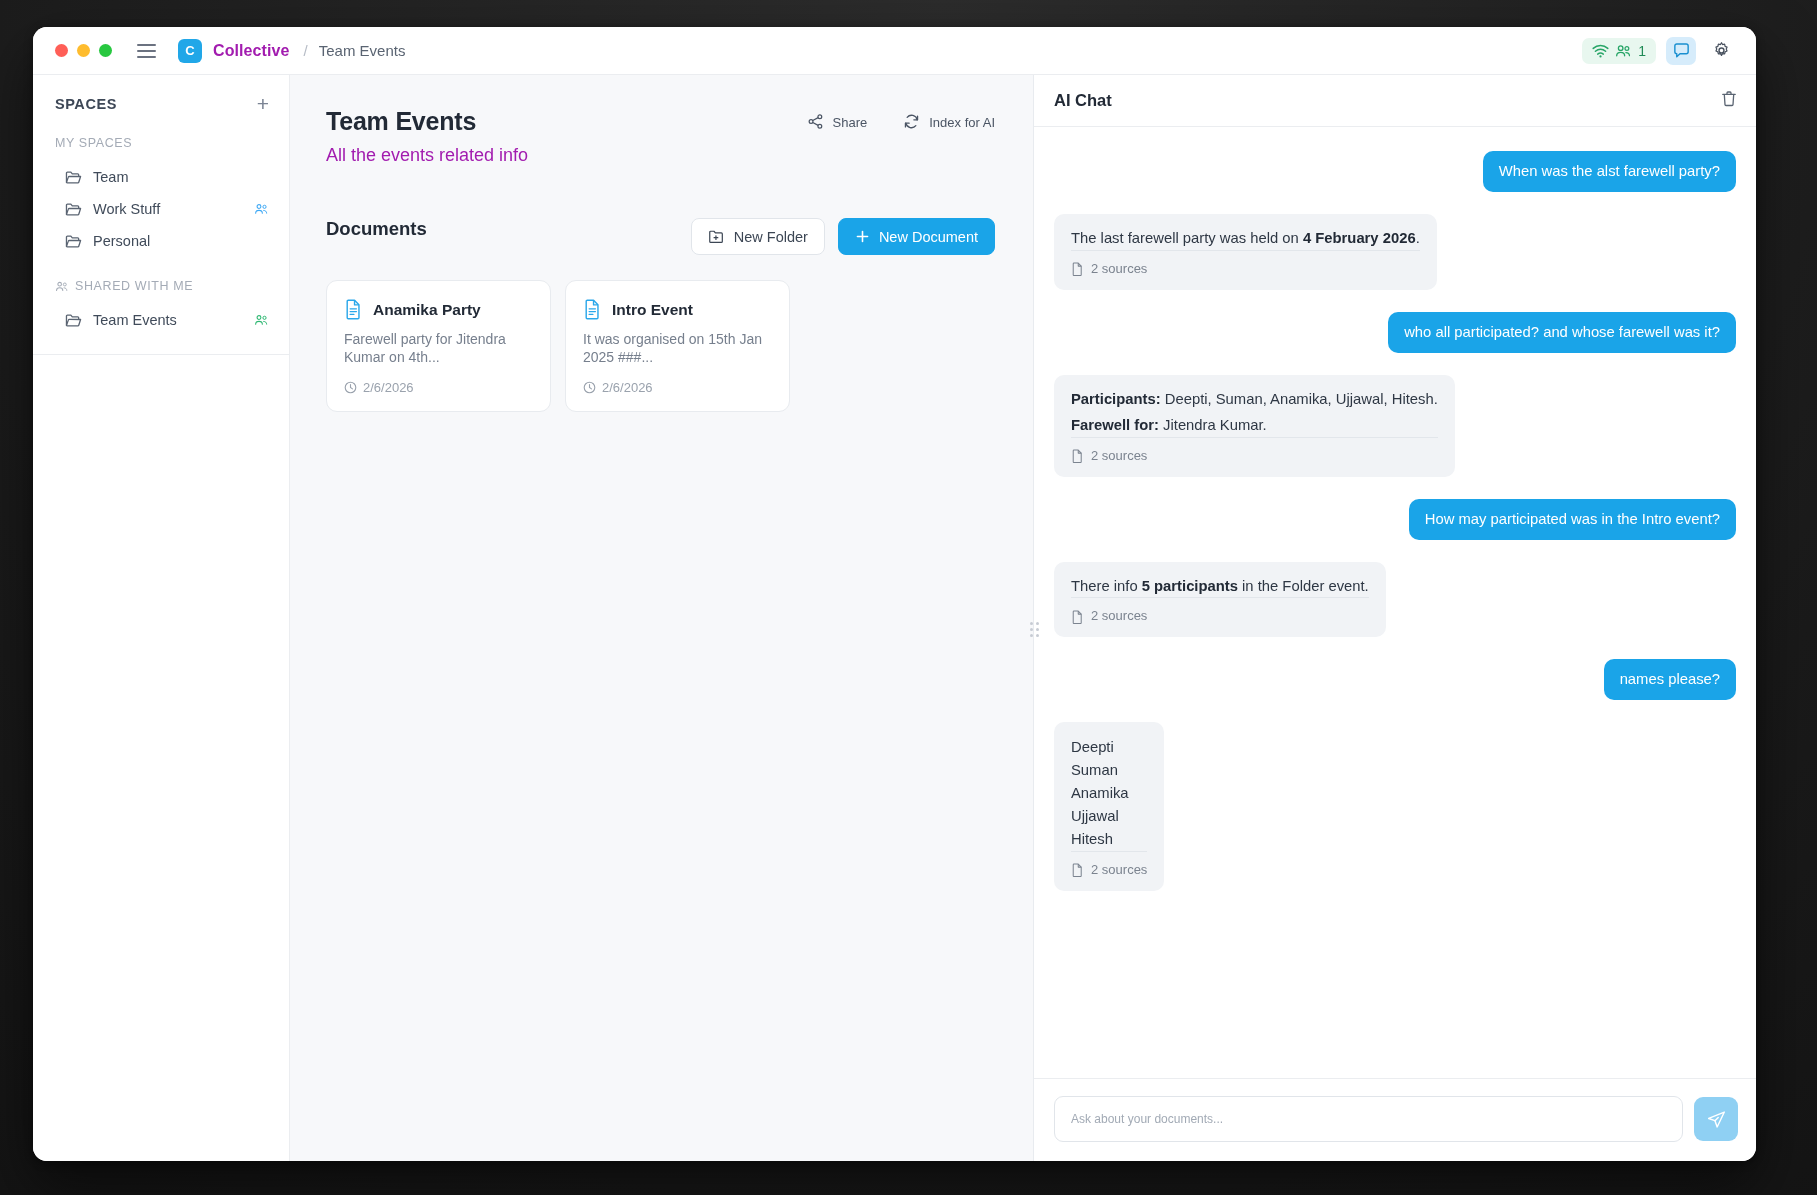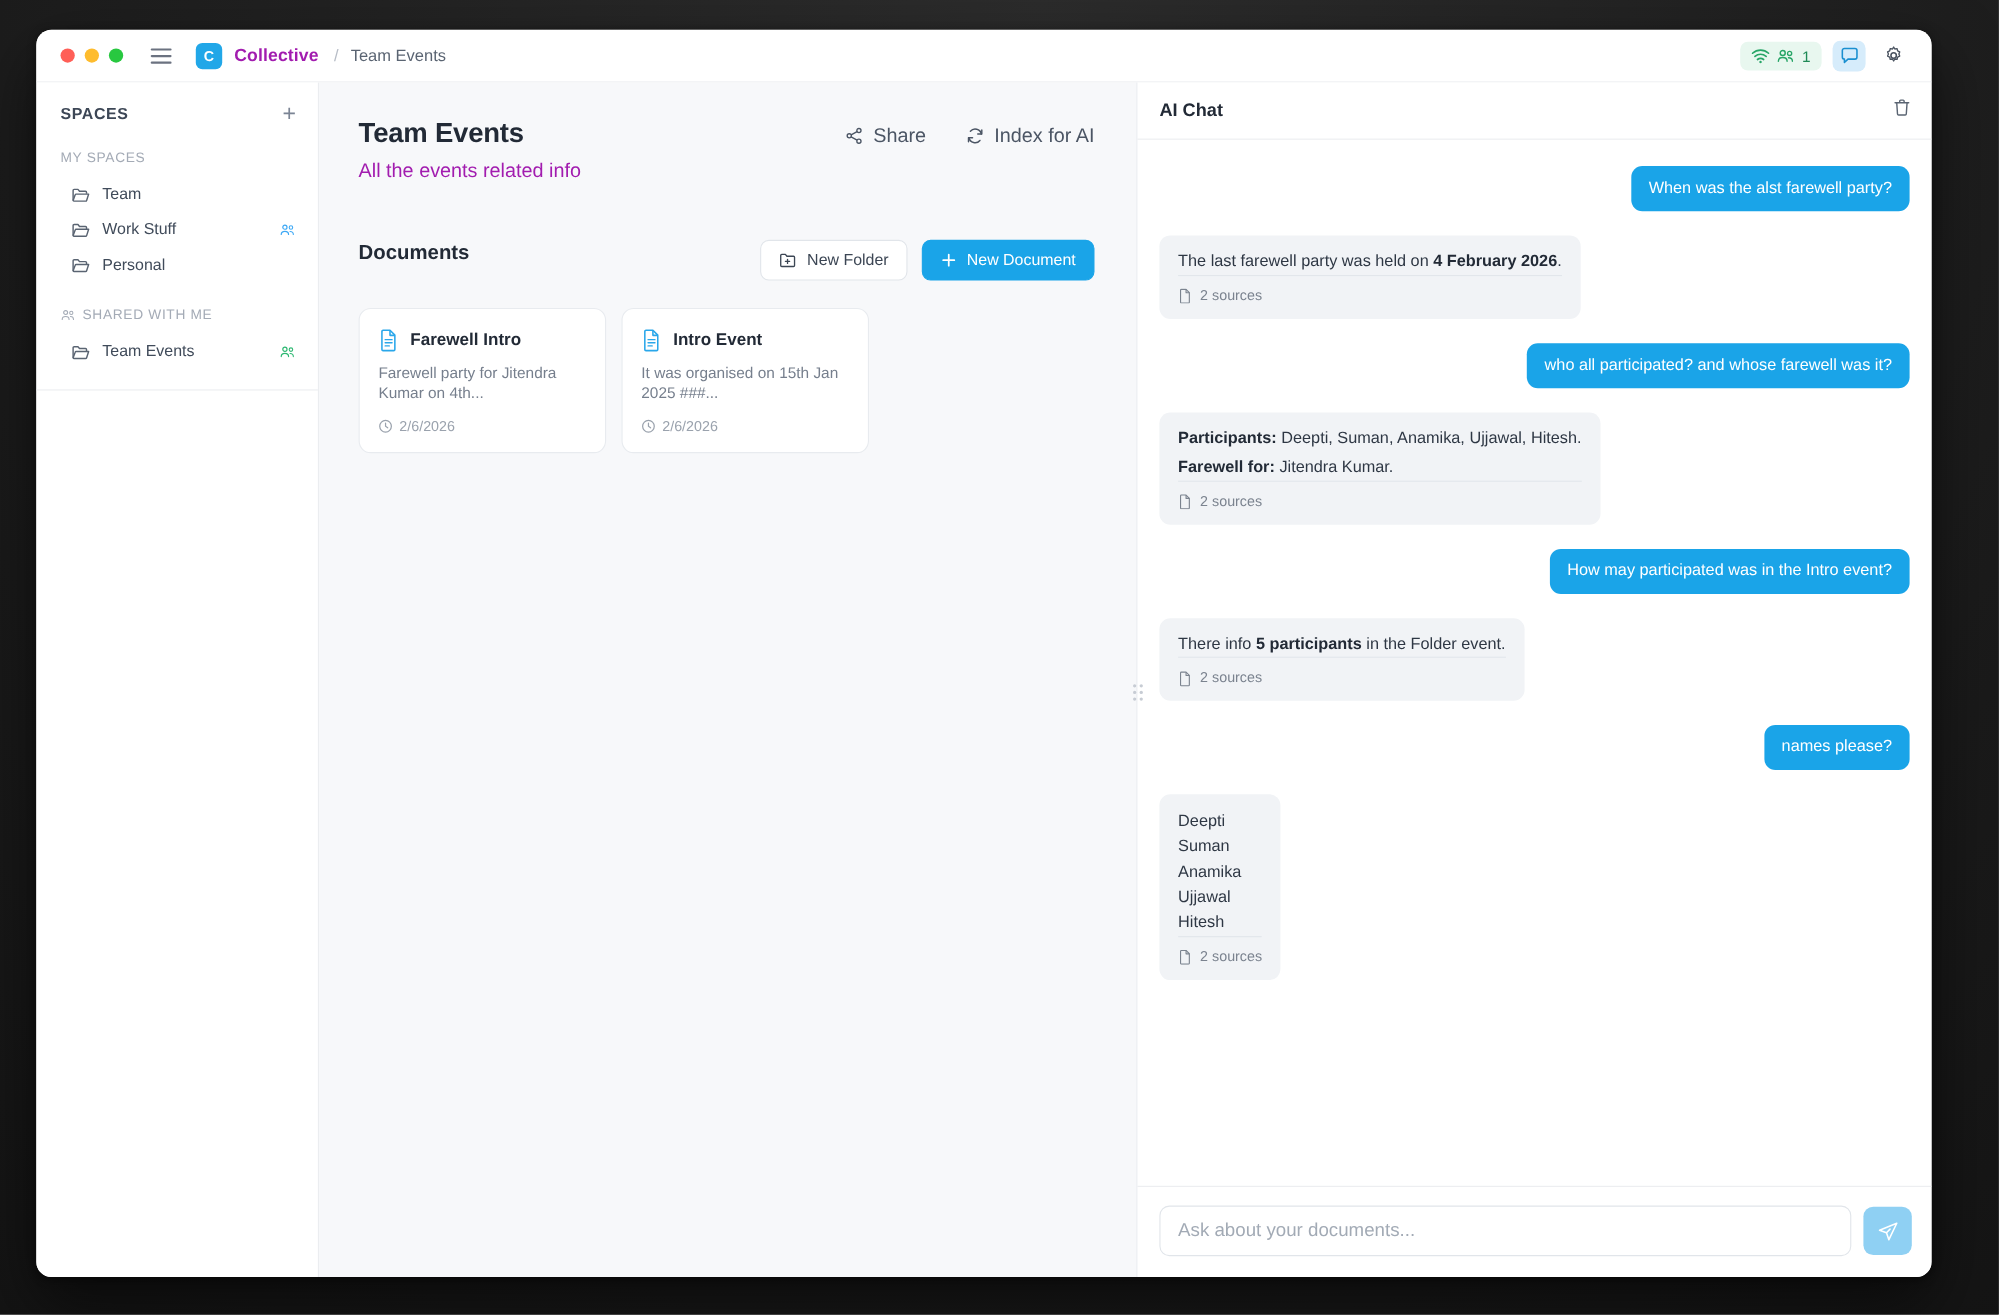--- a/index.html
+++ b/index.html
@@ -122,22 +122,22 @@
     background: #f7f8fa;
     padding: 32px 38px 0 36px;
     overflow: hidden;
     position: relative;
   }
   .page-head { display: flex; align-items: flex-start; }
   .page-title { font-size: 25px; font-weight: 700; color: #222a36; letter-spacing: -.2px; }
   .page-sub { font-size: 18px; color: #a21caf; margin-top: 9px; }
   .head-actions { margin-left: auto; display: flex; align-items: center; gap: 36px; padding-top: 6px; }
   .head-act {
-    display: flex; align-items: center; gap: 9px;
-    font-size: 18px; color: #4b5564; cursor: pointer;
+    display: flex; align-items: flex-end; gap: 9px;
+    font-size: 13px; color: #4b5564; cursor: pointer;
   }
 
   .docs-bar {
     display: flex; 
     margin-top: 52px;
   }
   .docs-title { font-size: 18.5px; font-weight: 700; color: #222a36; }
   .docs-btns { margin-left: auto; display: flex; align-items: center; gap: 13px; }
   .btn {
     display: flex; align-items: center; gap: 9px;
@@ -236,21 +236,21 @@
 
   .chat-input-wrap {
     border-top: 1px solid #ebedf0;
     padding: 17px 18px 19px 20px;
     display: flex; align-items: center; gap: 11px;
   }
   .chat-input {
     flex: 1; height: 46px;
     border: 1px solid #e1e5ea; border-radius: 9px;
     padding: 0 16px;
-    font-size: 17px; color: #2e3744;
+    font-size: 12px; color: #2e3744;
     font-family: "Liberation Sans", sans-serif;
     outline: none; background: #fff;
   }
   .chat-input::placeholder { color: #a2aab5; }
   .send-btn {
     width: 44px; height: 44px; border-radius: 9px;
     background: #8fd0f3;
     display: flex; align-items: center; justify-content: center;
     cursor: pointer; border: none;
   }
@@ -429,21 +429,21 @@
       </div>
 
       <div class="cards">
         <div class="card">
           <div class="card-top">
             <svg width="19" height="21" viewBox="0 0 18 20" fill="none">
               <path d="M3 2.2a1 1 0 0 1 1-1h6l4.2 4.2v12.4a1 1 0 0 1-1 1H4a1 1 0 0 1-1-1V2.2z" stroke="#2aa7ea" stroke-width="1.35" stroke-linejoin="round"></path>
               <path d="M10 1.3v4.3h4.2" stroke="#2aa7ea" stroke-width="1.35" stroke-linejoin="round"></path>
               <path d="M5.8 9.3h6M5.8 12h6M5.8 14.7h3.6" stroke="#2aa7ea" stroke-width="1.2" stroke-linecap="round"></path>
             </svg>
-            <span class="card-title">Farewell Intro</span>
+            <span class="card-title">Anamika Party</span>
           </div>
           <div class="card-desc">Farewell party for Jitendra Kumar on 4th...</div>
           <div class="card-date">
             <svg width="13" height="13" viewBox="0 0 14 14" fill="none">
               <circle cx="7" cy="7" r="5.7" stroke="#9aa2ad" stroke-width="1.2"></circle>
               <path d="M7 3.9V7l2.1 1.5" stroke="#9aa2ad" stroke-width="1.2" stroke-linecap="round"></path>
             </svg>
             <span>2/6/2026</span>
           </div>
         </div>

